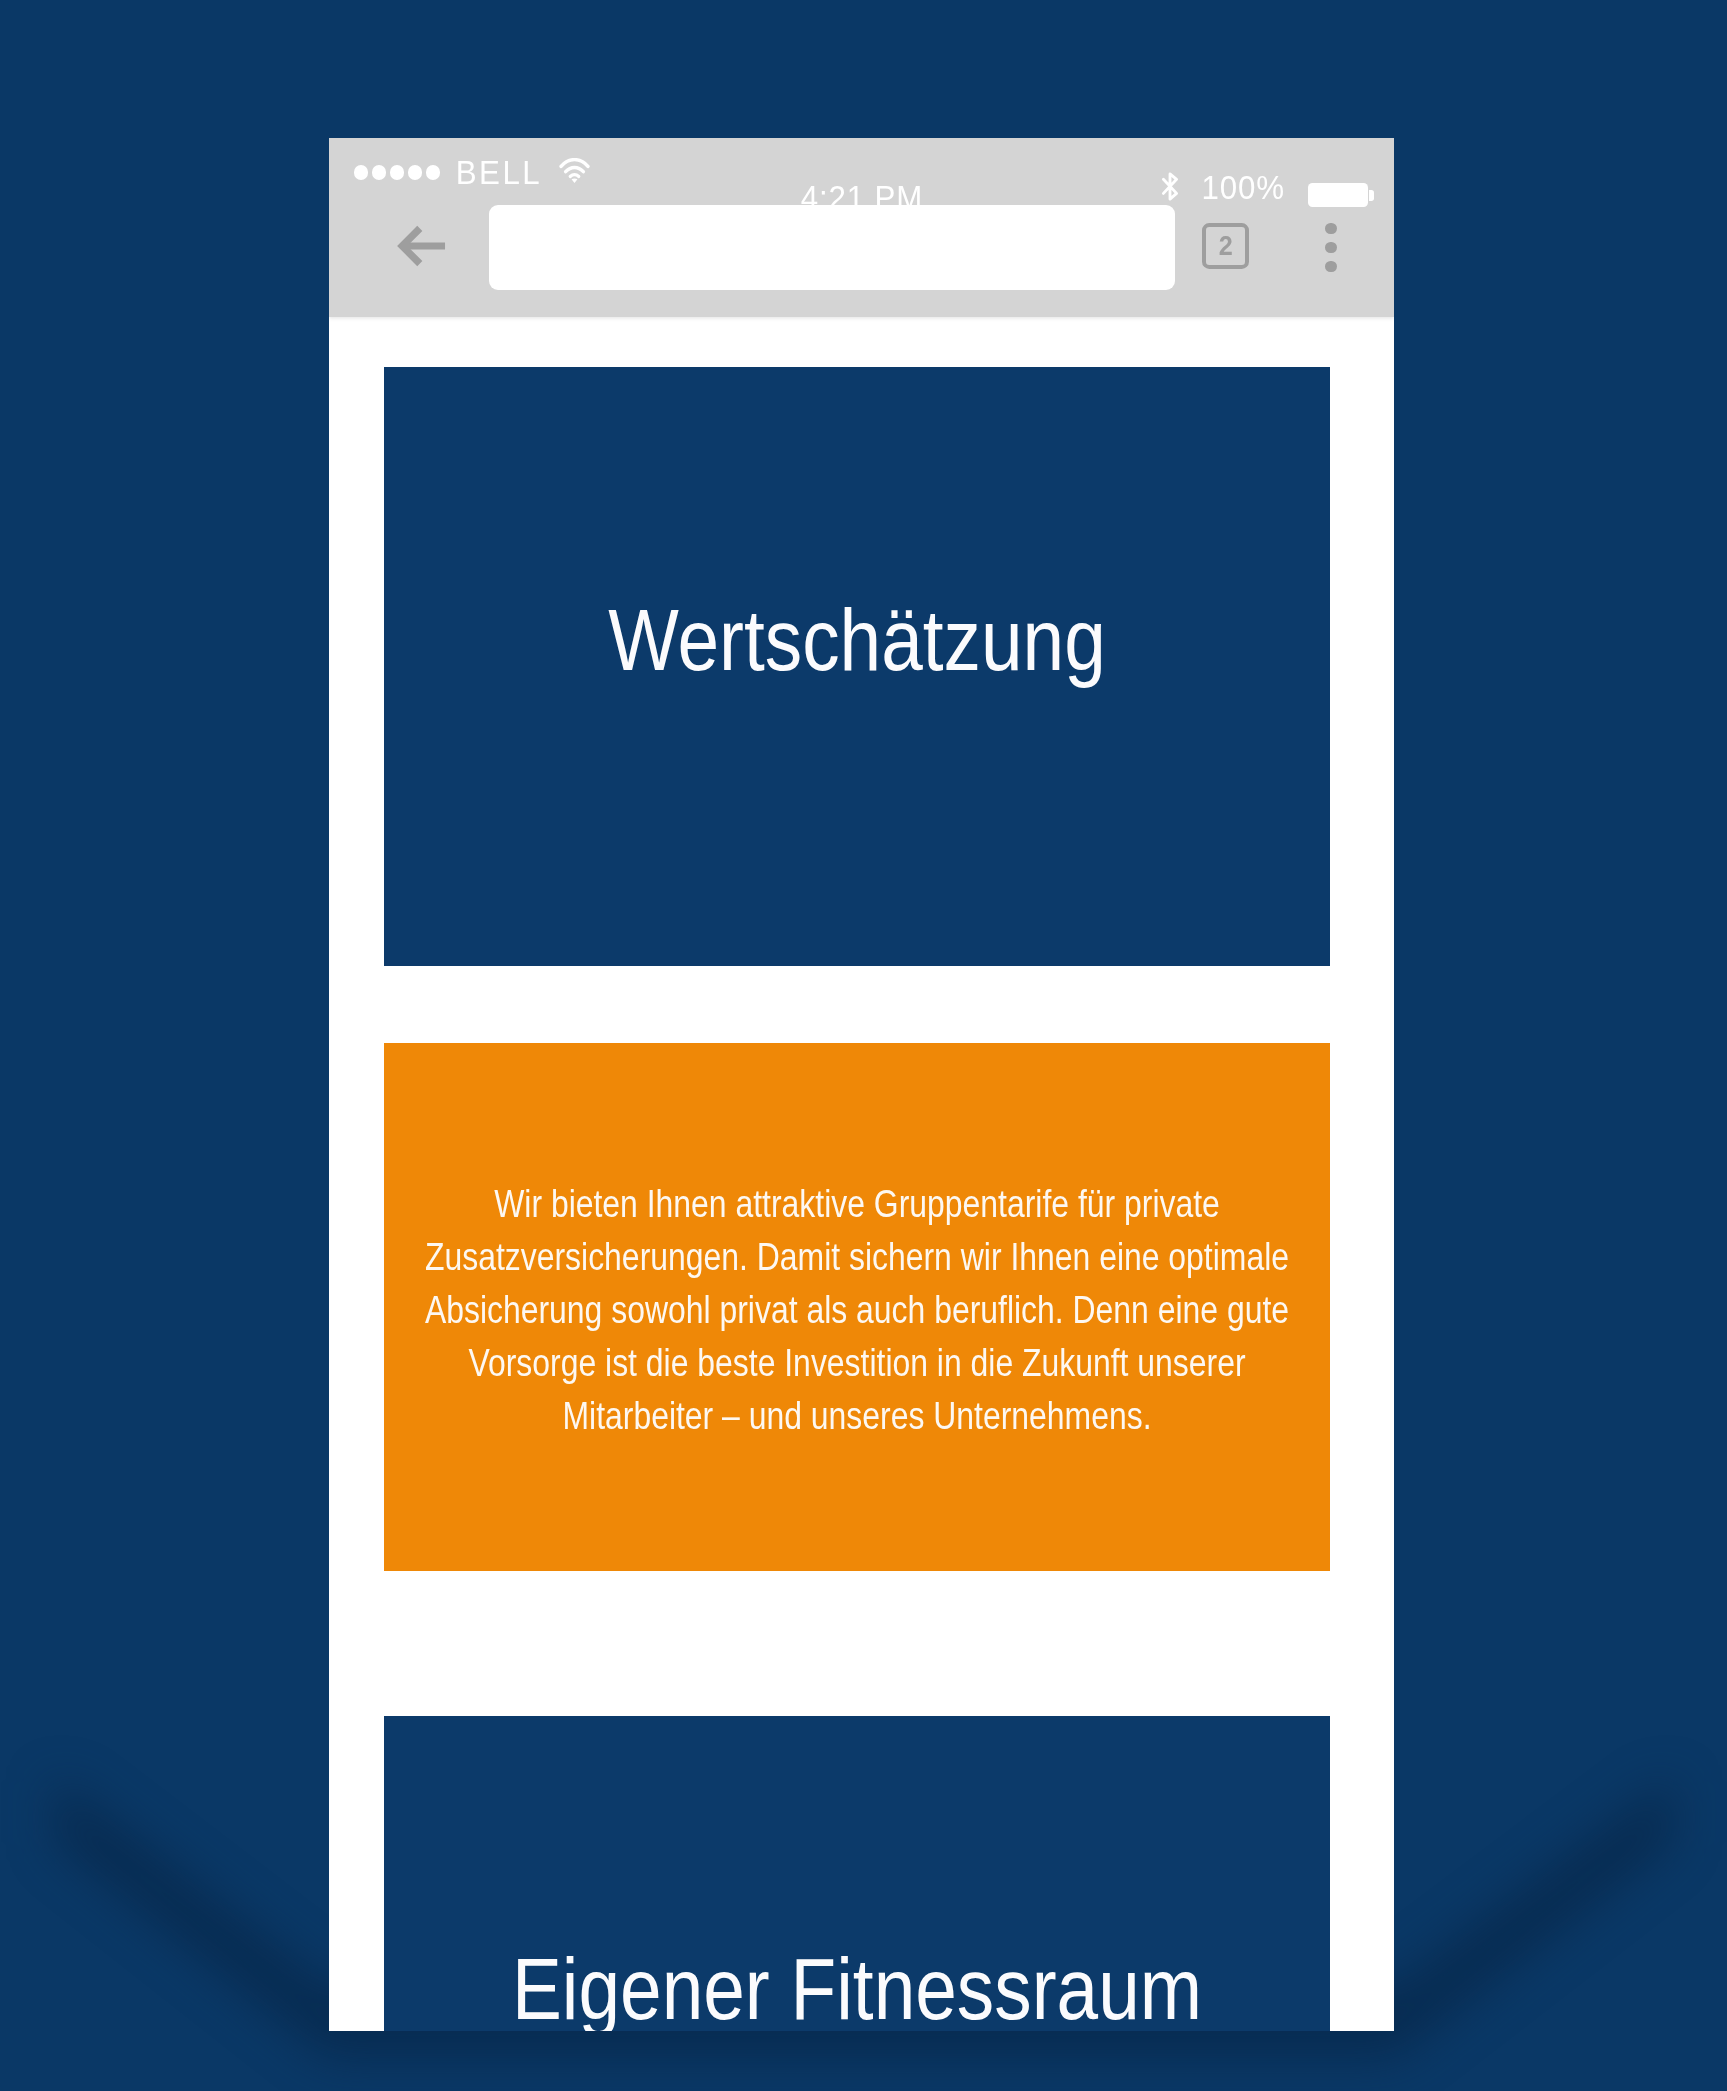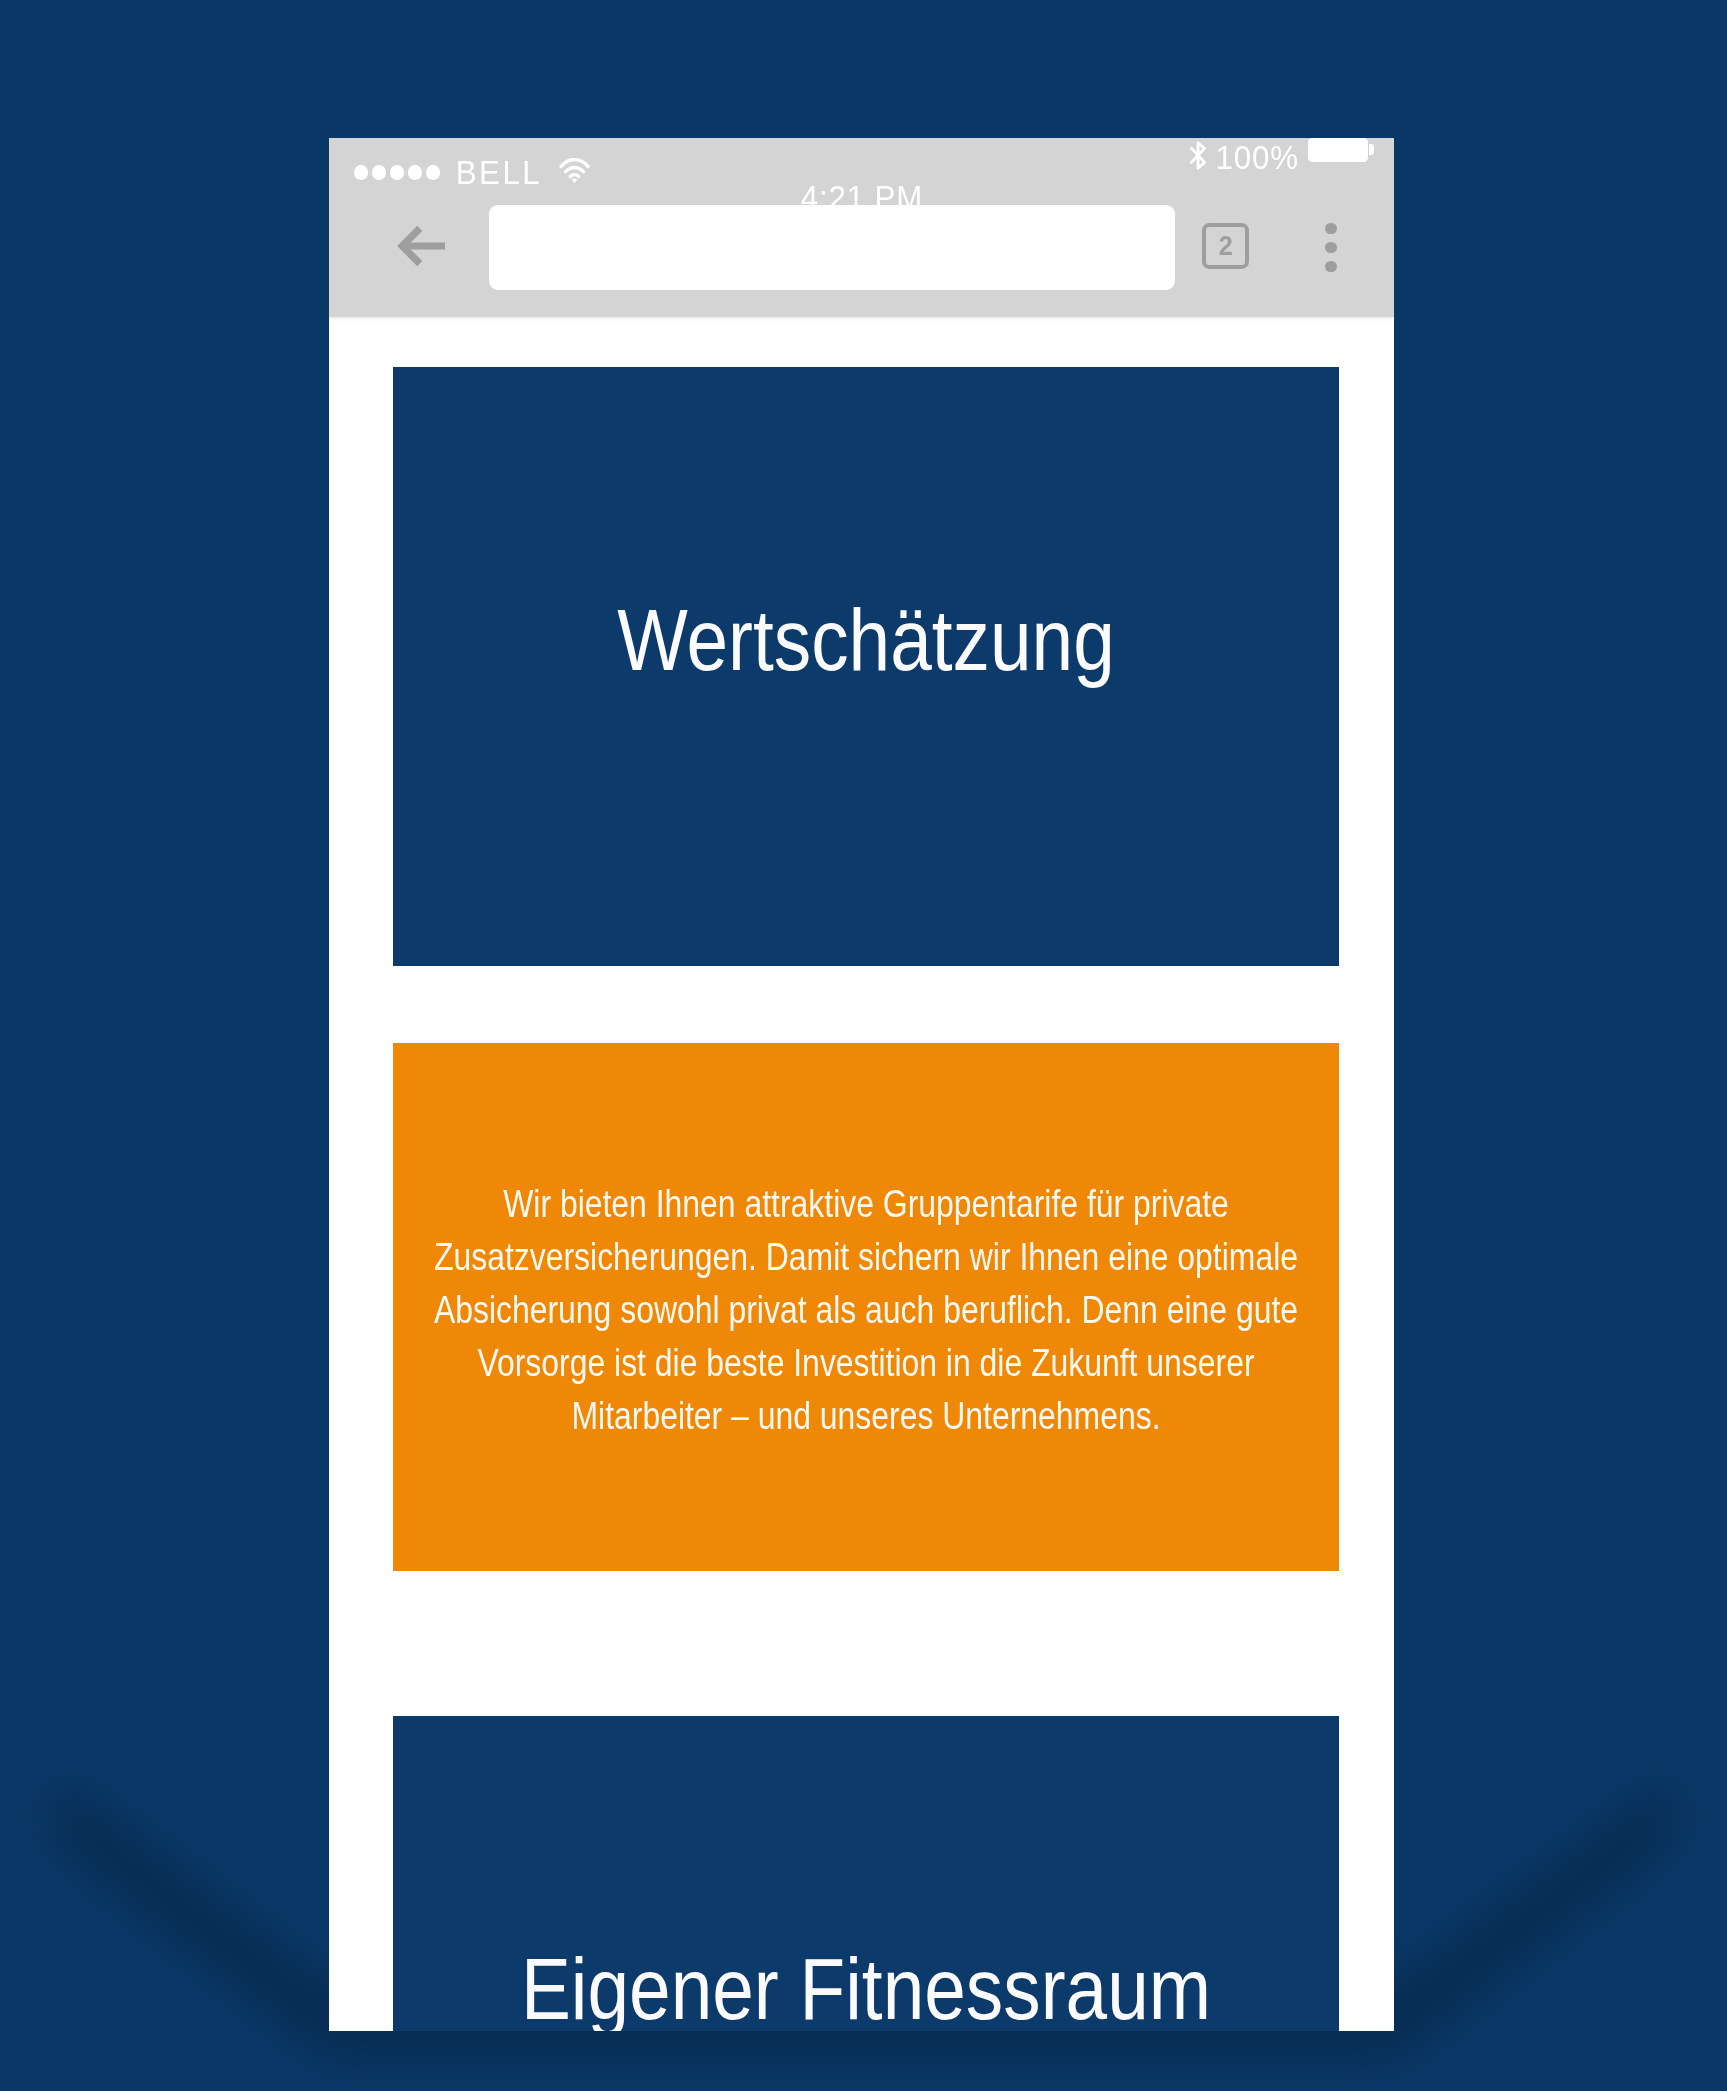--- a/index.html
+++ b/index.html
@@ -43,21 +43,21 @@
   }
 
   
   .chrome{
     position:absolute;left:0;top:0;width:100%;height:179px;
     background:var(--chrome-gray);
     box-shadow:0 1.8px 3.6px rgba(0,0,0,.10);
   }
   .sb-left{position:absolute;left:24.5px;top:0;height:69px;display:flex;align-items:center;gap:11.8px;}
   .sb-time{position:absolute;left:50%;top:10px;height:69px;display:flex;align-items:flex-end;transform:translateX(-50%);}
-  .sb-right{position:absolute;right:26px;top:0;height:69px;display:flex;align-items:flex-start;gap:5px;}
+  .sb-right{position:absolute;right:26px;top:0;height:69px;display:flex;align-items:flex-end;gap:19px;}
   .signal{display:flex;gap:3.6px;}
   .signal .dot{width:14.5px;height:14.5px;border-radius:50%;background:#ffffff;}
   .sb-text{color:#ffffff;font-size:34px;font-weight:300;letter-spacing:0.9px;transform:scaleX(.92);transform-origin:center;}
   .carrier{letter-spacing:2.7px;}
   .battery{position:relative;width:60px;height:23.6px;background:#ffffff;border-radius:4.5px;}
   .battery::after{
     content:"";position:absolute;right:-6.4px;top:6.4px;width:5.5px;height:11px;
     background:#ffffff;border-radius:0 2.7px 2.7px 0;
   }
 
@@ -74,21 +74,21 @@
   }
   .tabs-btn .count{color:var(--icon-gray);font-size:28px;font-weight:700;transform:scaleX(.9);}
   .menu-btn{
     position:absolute;left:989px;top:82px;width:25.5px;height:55px;
     background:transparent;border:none;display:flex;flex-direction:column;
     align-items:center;justify-content:center;gap:7.3px;cursor:pointer;
   }
   .menu-btn .mdot{width:11.8px;height:11.8px;border-radius:50%;background:var(--icon-gray);}
 
   
-  .card{position:absolute;left:64px;width:946px;}
+  .card{position:absolute;left:55px;width:946px;}
   .card-1{top:229px;height:599px;background:var(--navy);}
   .card-2{top:905px;height:528px;background:var(--orange);}
   .card-3{top:1578px;height:599px;background:var(--navy);}
   .card h1{
     position:absolute;left:50%;top:45.5%;
     transform:translate(-50%,-50%) scaleX(.85);transform-origin:center;
     white-space:nowrap;
     color:#fbfbfd;font-size:88px;font-weight:300;letter-spacing:0;
   }
   .card p{

